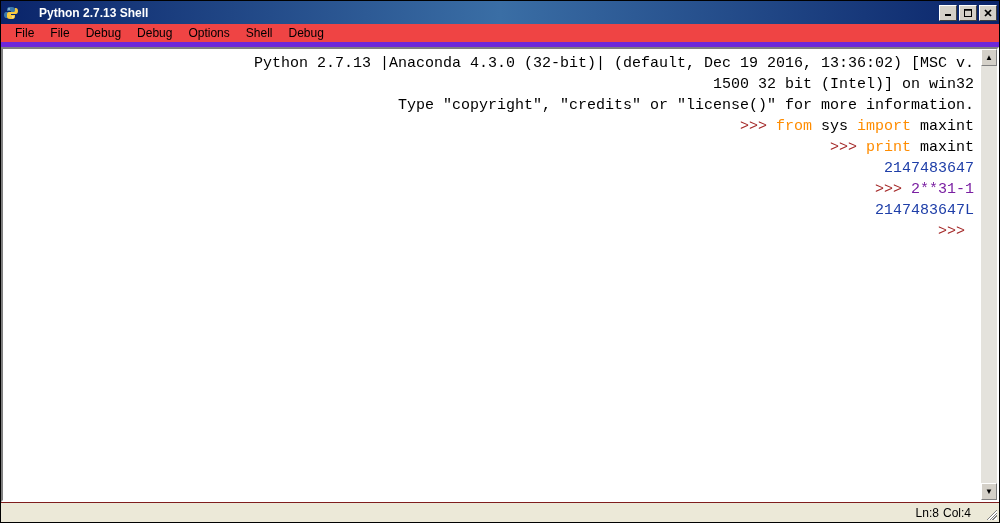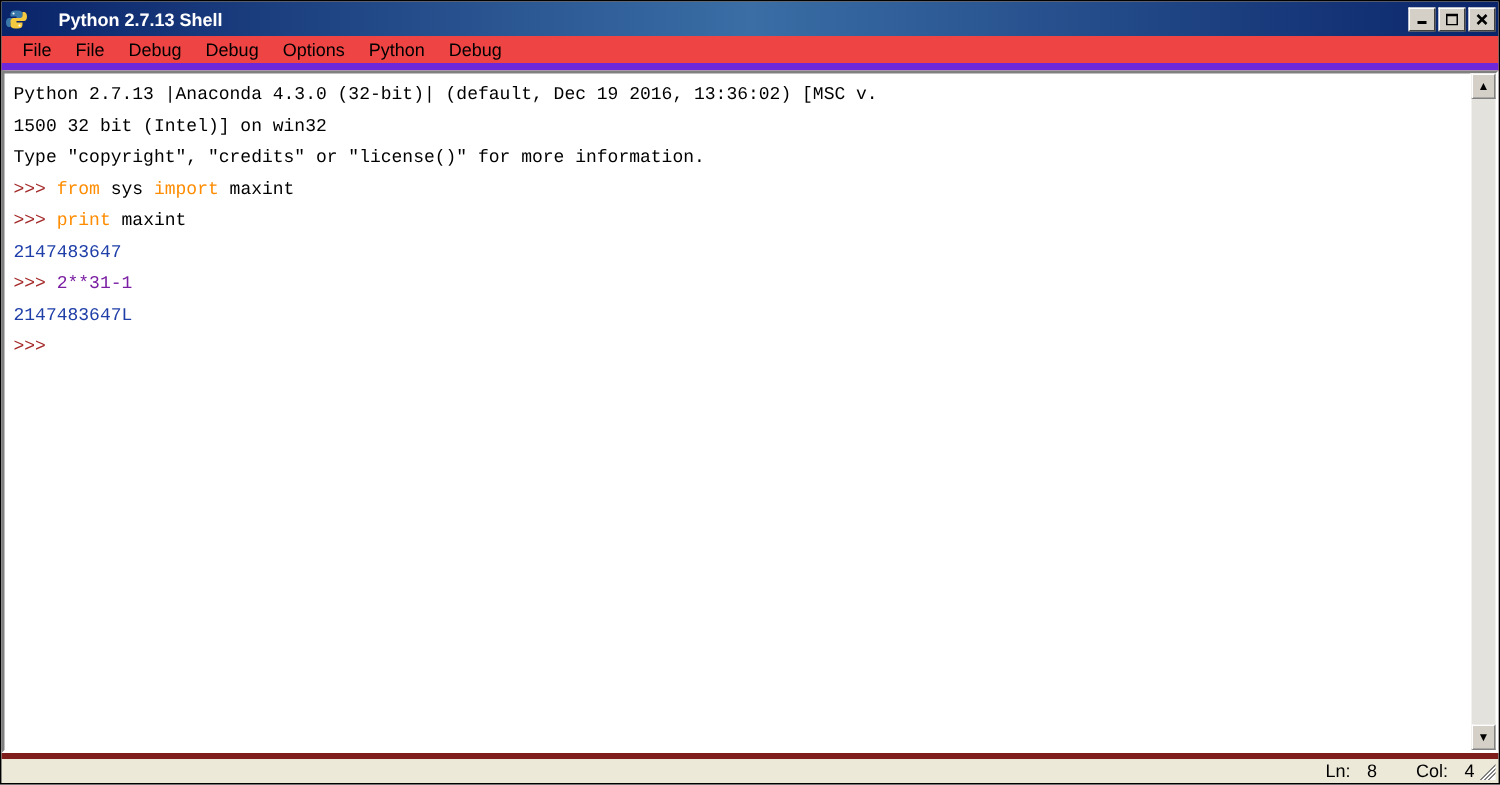--- a/index.html
+++ b/index.html
@@ -73,26 +73,27 @@
     height: calc(100% - 23px - 23px - 20px);
     border: 2px solid;
     border-color: #808080 #fff #fff #808080;
     margin: 0;
     background: #fff;
     display: flex;
   }
   .shell-text {
     flex: 1;
     font-family: "Courier New", monospace;
-    font-size: 12px;
+    font-size: 15px;
     line-height: 21px;
     padding: 4px 6px;
     white-space: pre;
     overflow: hidden;
     color: #000;
+    text-align: right;
   }
   .c-prompt { color: #a52a2a; }
   .c-keyword { color: #ff8c00; }
   .c-num { color: #1e3ea8; }
   .c-purple { color: #7a1fa2; }
   .scrollbar-v {
     width: 17px;
     background: #e4e2dc;
     border-left: 1px solid #fff;
     display: flex;
@@ -107,28 +108,28 @@
     display: flex;
     align-items: center;
     justify-content: center;
     font-size: 8px;
     color: #000;
   }
   .sb-track { flex: 1; }
   .status-bar {
     height: 20px;
     background: #ece9d8;
-    border-top: 4px solid #7f1d1d;
+    border-top: 1px solid #7f1d1d;
     display: flex;
     align-items: center;
     justify-content: flex-end;
-    padding: 0 16px 0 6px;
+    padding: 0 28px 0 6px;
     font-size: 12px;
     position: relative;
-    gap: 11px;
+    gap: 0;
   }
   .status-grip {
     position: absolute;
     right: 2px;
     bottom: 2px;
     width: 13px;
     height: 13px;
     background:
       linear-gradient(135deg, transparent 60%, #808080 60%, #808080 65%, #fff 65%, #fff 70%, #808080 70%, #808080 75%, #fff 75%, #fff 80%, #808080 80%, #808080 85%, #fff 85%);
   }
@@ -166,21 +167,21 @@
       </div>
   </div>
 </div>
 
 <div class="menu-bar">
   <span class="menu-item">File</span>
   <span class="menu-item">File</span>
   <span class="menu-item">Debug</span>
   <span class="menu-item">Debug</span>
   <span class="menu-item">Options</span>
-  <span class="menu-item">Python</span>
+  <span class="menu-item">Shell</span>
   <span class="menu-item">Debug</span>
 </div>
 
 <div class="content-wrap">
   <div class="shell-text"><span>Python 2.7.13 |Anaconda 4.3.0 (32-bit)| (default, Dec 19 2016, 13:36:02) [MSC v.</span>
 <span>1500 32 bit (Intel)] on win32</span>
 <span>Type "copyright", "credits" or "license()" for more information.</span>
 <span class="c-prompt">&gt;&gt;&gt; </span><span class="c-keyword">from</span><span> sys </span><span class="c-keyword">import</span><span> maxint</span>
 <span class="c-prompt">&gt;&gt;&gt; </span><span class="c-keyword">print</span><span> maxint</span>
 <span class="c-num">2147483647</span>

